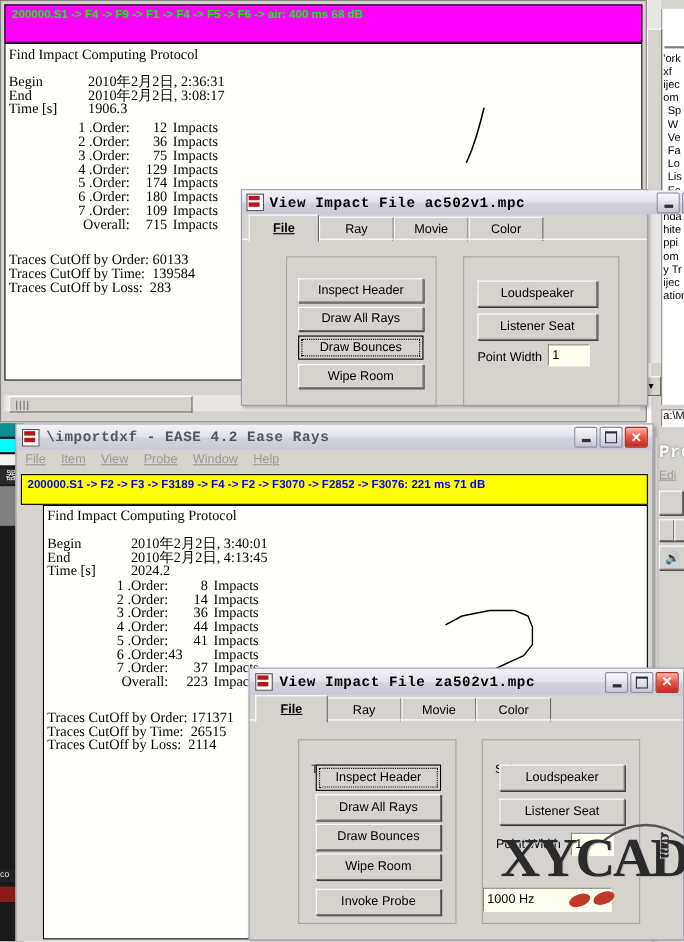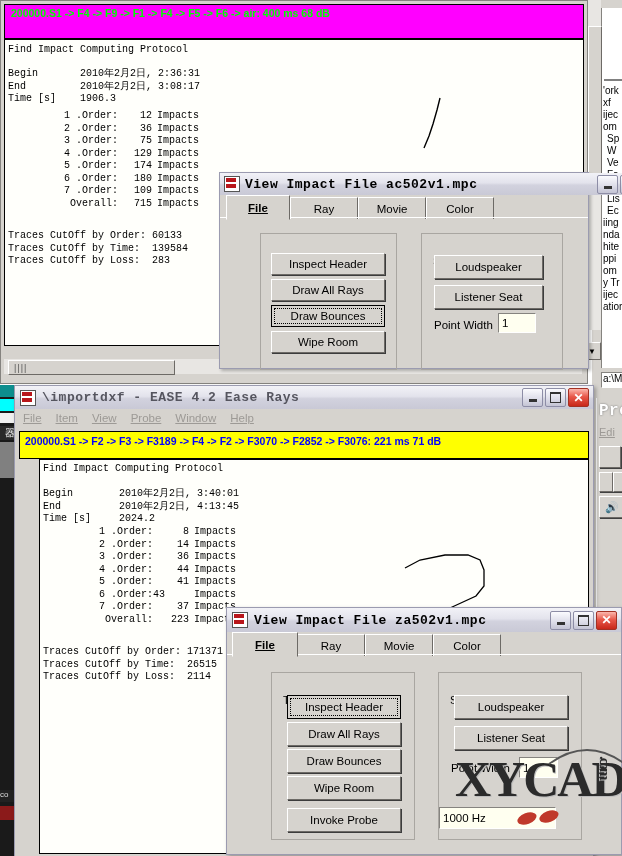--- a/index.html
+++ b/index.html
@@ -28,21 +28,21 @@
   .glyph-max{width:9px;height:8px;border:1px solid #333;border-top-width:2px;}
   .glyph-close{color:#fff;font-weight:bold;font-size:12px;line-height:12px;
                font-family:"Liberation Sans",sans-serif;}
   
   .appicon{width:14px;height:14px;background:#fff;border:1px solid #555;
            display:block;position:relative;overflow:hidden;}
   .appicon:before{content:"";position:absolute;left:1px;top:1px;width:10px;height:4px;background:#b8161b;}
   .appicon:after{content:"";position:absolute;left:1px;top:7px;width:10px;height:4px;background:#b8161b;}
   
   .logpane{background:#fffffb;overflow:hidden;}
-  .logline{font-family:Liberation Mono, monospace;font-size:10px;line-height:12.5px;
+  .logline{font-family:Liberation Serif, serif;font-size:13px;line-height:12.5px;
            white-space:pre;color:#000;}
   .colorbar{font-family:"Liberation Sans",sans-serif;font-size:10.5px;font-weight:bold;}
   
   .tabrow{position:relative;height:23px;}
   .tab{position:absolute;top:2px;height:21px;background:#d6d3ce;
        border-top:1px solid #fff;border-left:1px solid #fff;border-right:1px solid #6d6a66;
        display:flex;align-items:center;justify-content:center;font-size:11.5px;}
   .tab.active{top:0;height:23px;font-weight:bold;background:#d6d3ce;z-index:3;
               border-bottom:1px solid #d6d3ce;}
   .tab .u{text-decoration:underline;}
@@ -75,21 +75,21 @@
   
   .wm{position:absolute;font-family:"Liberation Serif",serif;font-weight:bold;
       color:#2b2b2b;letter-spacing:-2px;text-shadow:1px 1px 0 #bdbdbd;pointer-events:none;}
 </style>
 </head>
 <body>
 
 <div class="abs win-face" style="left:592px;top:0;width:30px;height:856px;background:#d6d3ce;"></div>
 
 <div class="abs" style="left:601px;top:8px;width:21px;height:360px;background:#fff;border-left:1px solid #85837f;overflow:hidden;">
-  <div style="font-size:10px;line-height:12px;color:#000;padding-left:1px;margin-top:37px;">
+  <div style="font-size:10px;line-height:12px;color:#000;padding-left:1px;">
     <div style="height:30px"></div>
     <div style="border-top:2px solid #808080;margin:4px 1px;"></div>
     <div>'ork</div>
     <div>xf</div>
     <div>ijec</div>
     <div>om</div>
     <div style="padding-left:4px">Sp</div>
     <div style="padding-left:4px">W</div>
     <div style="padding-left:4px">Ve</div>
     <div style="padding-left:4px">Fa</div>

